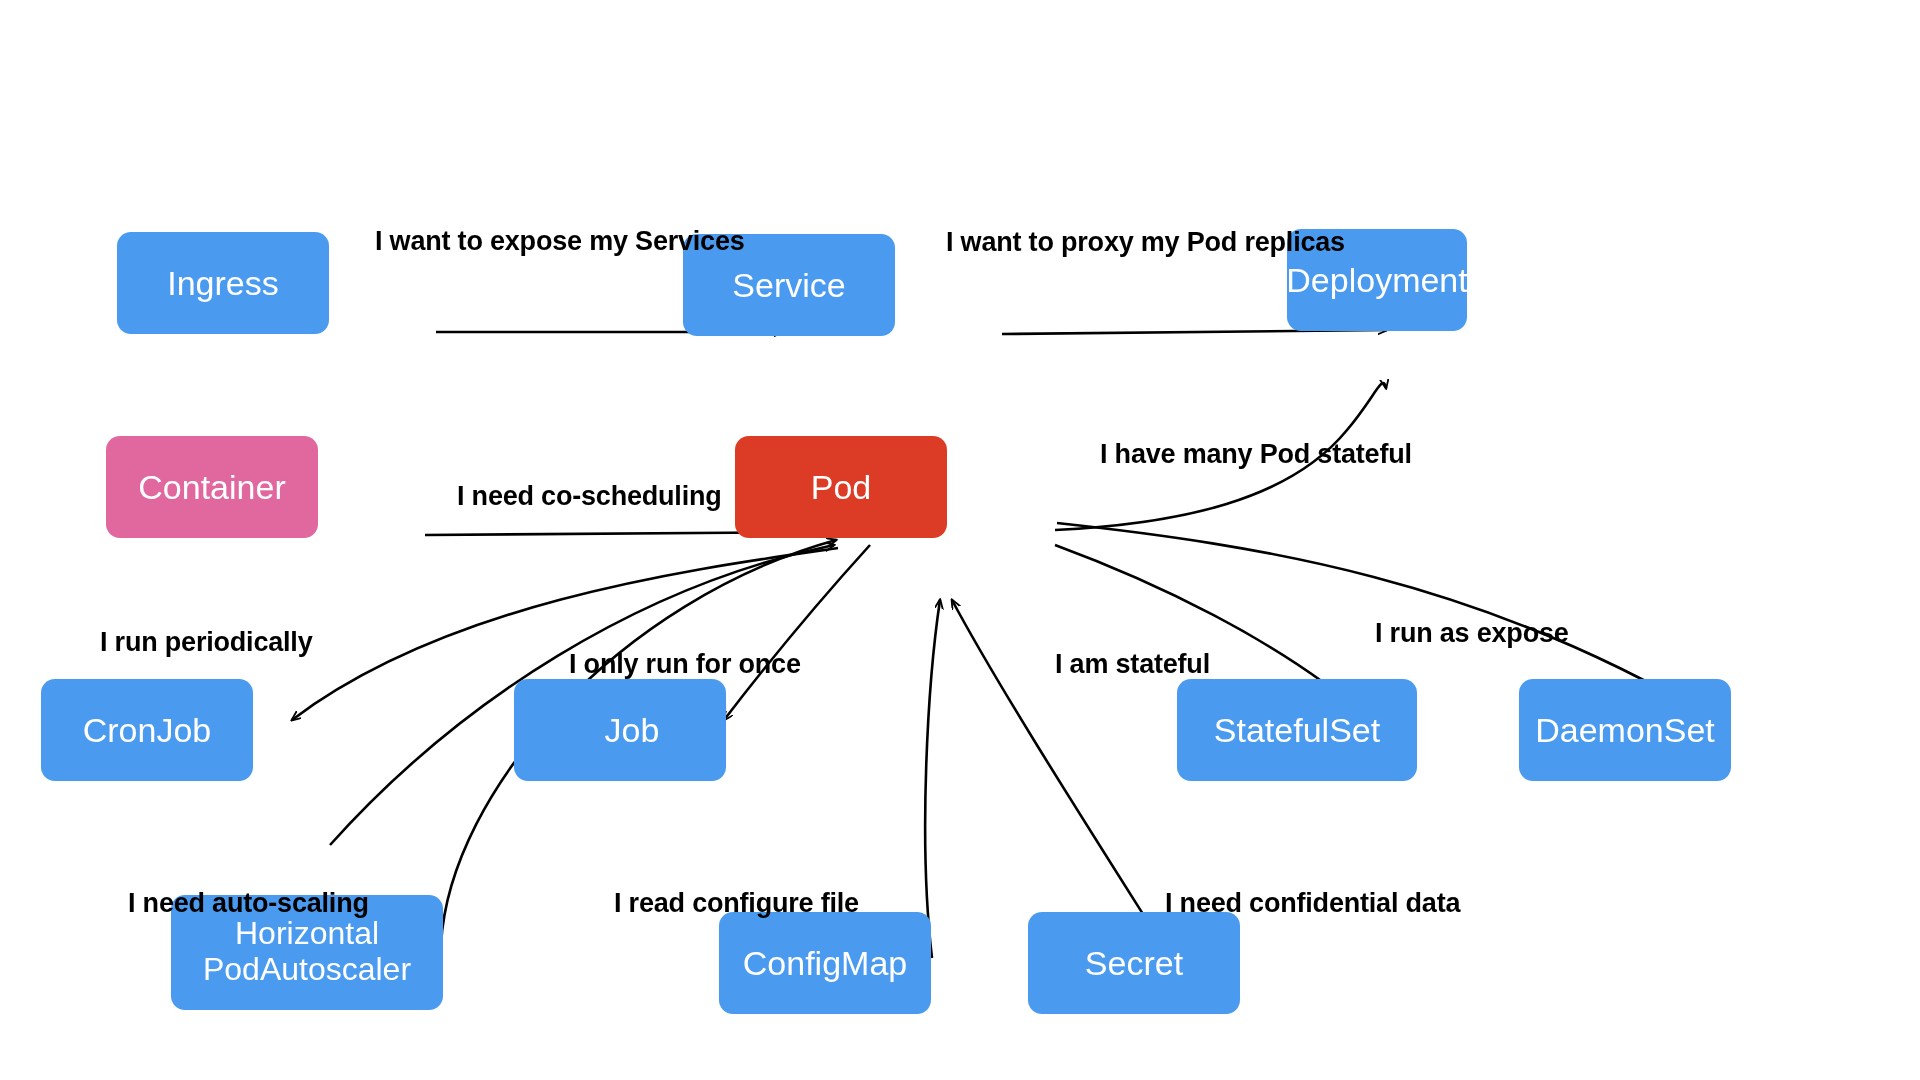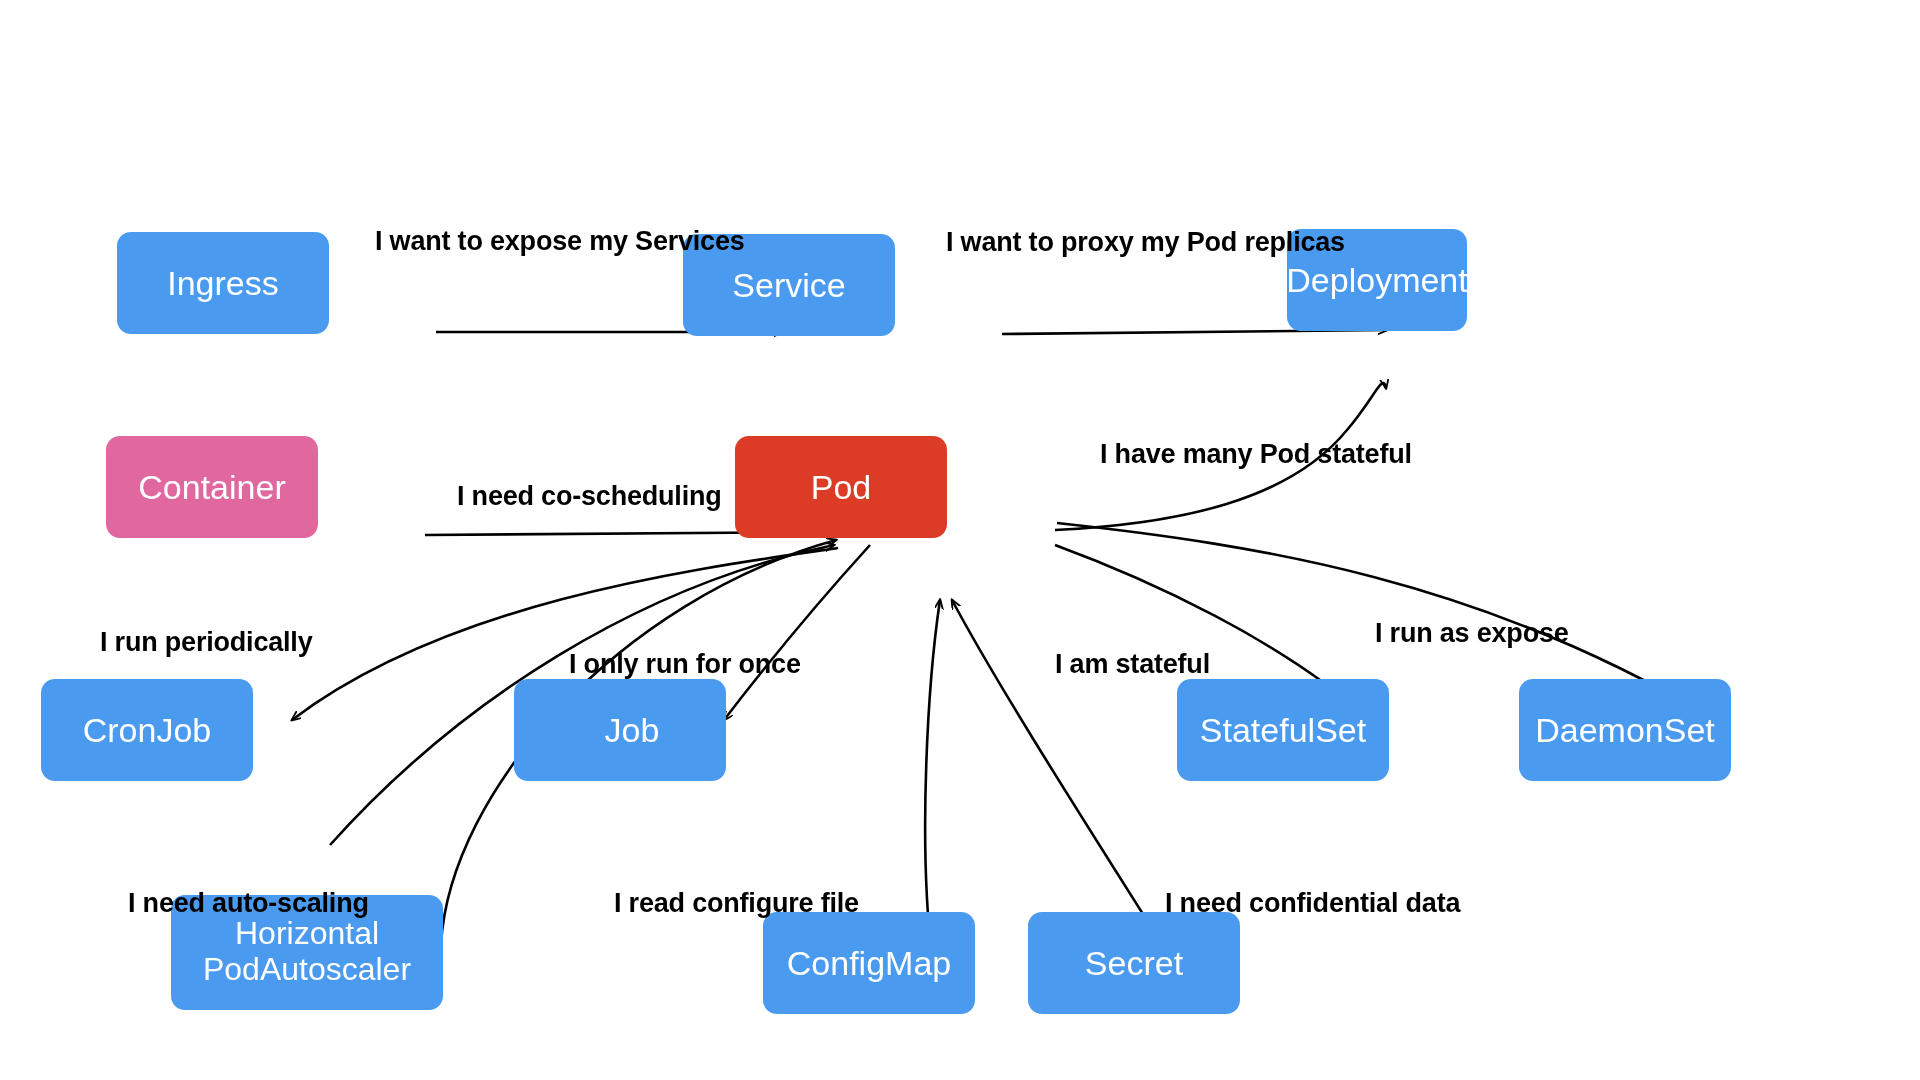--- a/index.html
+++ b/index.html
@@ -75,25 +75,25 @@
   </svg>
 
   <div id="nodes">
       <div class="node blue" style="left: 117px; top: 232px; width: 212px; height: 102px; font-size: 34px;">Ingress</div>
       <div class="node blue" style="left: 683px; top: 234px; width: 212px; height: 102px; font-size: 34px;">Service</div>
       <div class="node blue" style="left: 1287px; top: 229px; width: 180px; height: 102px; font-size: 34px;">Deployment</div>
       <div class="node pink" style="left: 106px; top: 436px; width: 212px; height: 102px; font-size: 34px;">Container</div>
       <div class="node red" style="left: 735px; top: 436px; width: 212px; height: 102px; font-size: 34px;">Pod</div>
       <div class="node blue" style="left: 41px; top: 679px; width: 212px; height: 102px; font-size: 34px;">CronJob</div>
       <div class="node blue" style="left: 514px; top: 679px; width: 212px; height: 102px; font-size: 34px; padding-left: 24px;">Job</div>
-      <div class="node blue" style="left: 1177px; top: 679px; width: 212px; height: 102px; font-size: 34px;">StatefulSet</div>
+      <div class="node blue" style="left: 1177px; top: 679px; width: 240px; height: 102px; font-size: 34px;">StatefulSet</div>
       <div class="node blue" style="left: 1519px; top: 679px; width: 212px; height: 102px; font-size: 34px;">DaemonSet</div>
       <div class="node blue" style="left: 171px; top: 894.5px; width: 272px; height: 115px; font-size: 32px;">Horizontal
 PodAutoscaler</div>
-      <div class="node blue" style="left: 719px; top: 912px; width: 212px; height: 102px; font-size: 34px; margin-left: 44px;">ConfigMap</div>
+      <div class="node blue" style="left: 719px; top: 912px; width: 212px; height: 102px; font-size: 34px;">ConfigMap</div>
       <div class="node blue" style="left: 1028px; top: 912px; width: 212px; height: 102px; font-size: 34px;">Secret</div>
     </div>
 
   <div id="edge-labels">
       <div class="edge-label" style="left: 375px; top: 226px;">I want to expose my Services</div>
       <div class="edge-label" style="left: 946px; top: 227px;">I want to proxy my Pod replicas</div>
       <div class="edge-label" style="left: 457px; top: 481px;">I need co-scheduling</div>
       <div class="edge-label" style="left: 1100px; top: 439px;">I have many Pod stateful</div>
       <div class="edge-label" style="left: 100px; top: 627px; text-align: center;">I run periodically</div>
       <div class="edge-label" style="left: 569px; top: 649px;">I only run for once</div>

